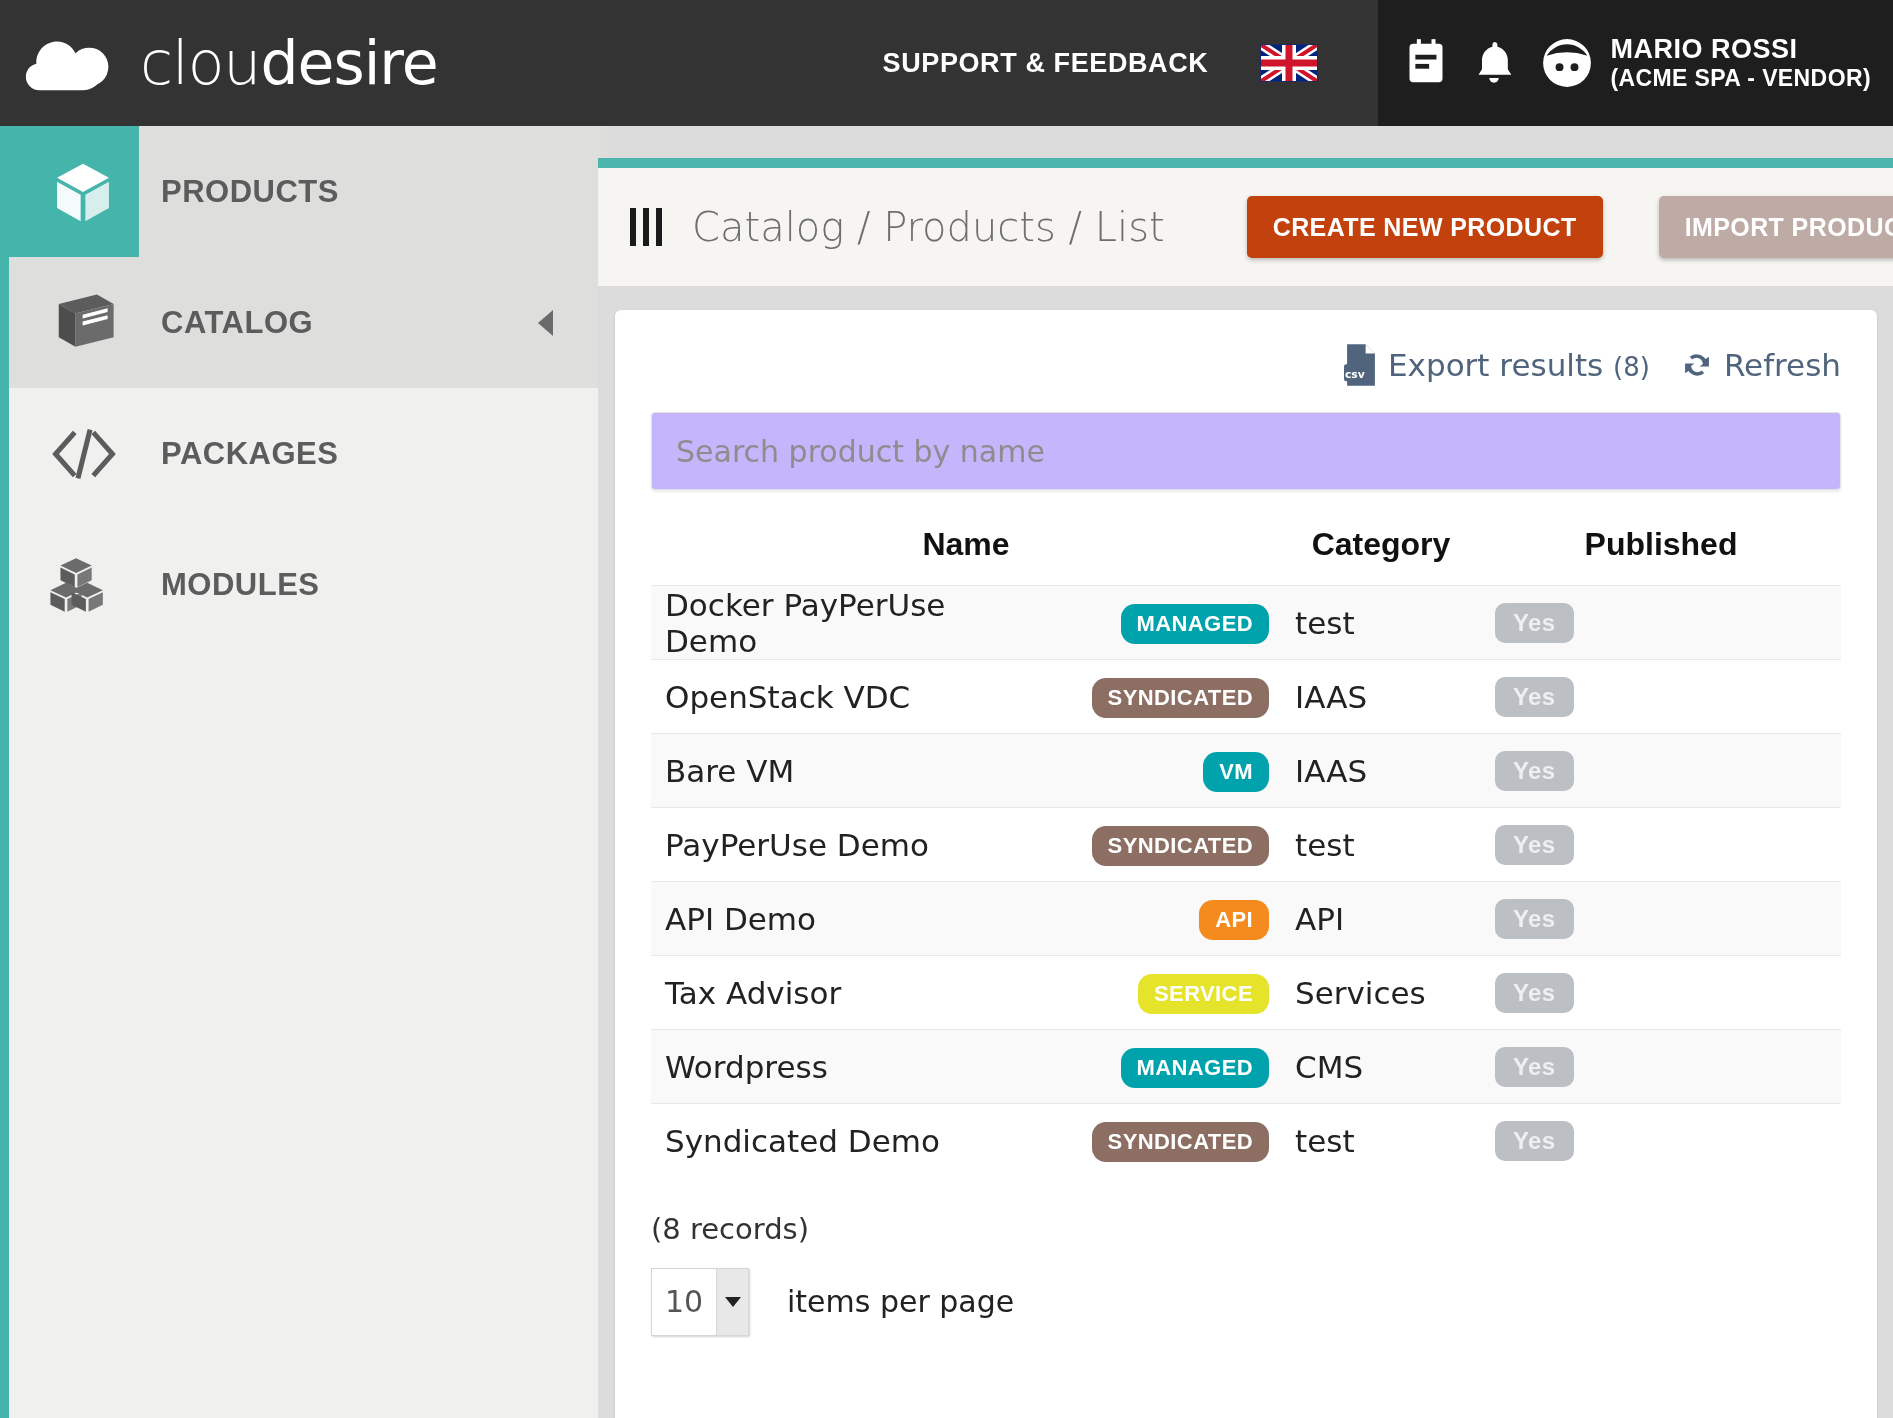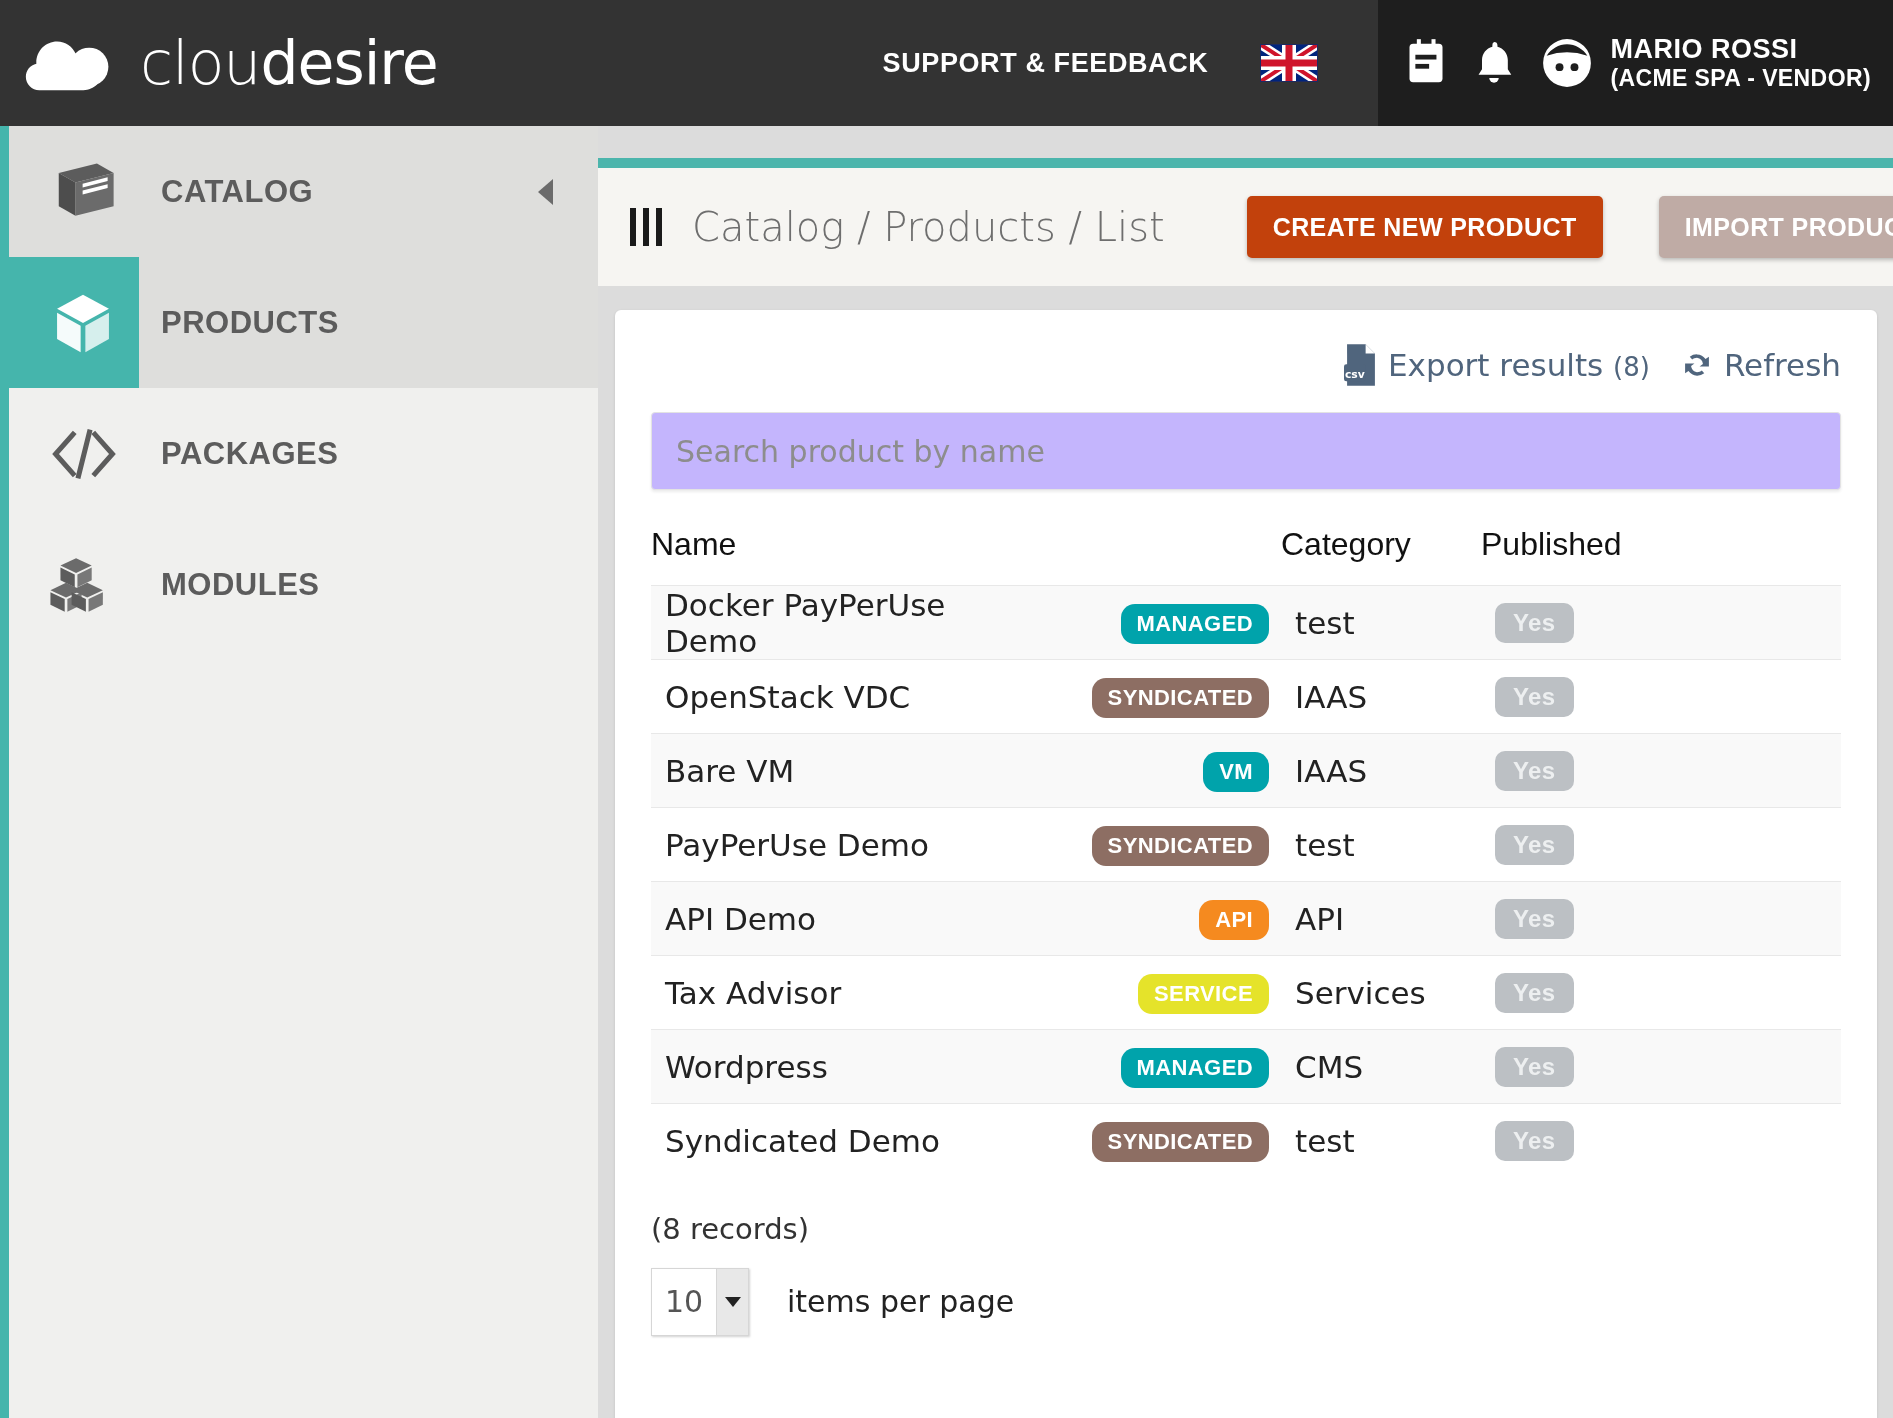--- a/index.html
+++ b/index.html
@@ -188,21 +188,21 @@
     font-family: "DejaVu Sans", sans-serif;
     outline: none; background: #c4b5fd;
   }
   .search-input::placeholder { color: #8d8d8d; }
 
   table.plist {
     width: 1190px; margin: 36px 36px 0 36px;
     border-collapse: collapse; table-layout: fixed;
   }
   table.plist th {
-    text-align: left; font-size: 32px; font-weight: normal;
+    text-align: center; font-size: 32px; font-weight: bold;
     color: #111; padding: 0 0 22px 0;
     font-family: "Liberation Sans", sans-serif;
   }
   th.col-name { width: 630px; padding-left: 14px; }
   th.col-cat  { width: 200px; padding-left: 14px; }
   th.col-pub  { width: 360px; padding-left: 14px; }
   table.plist td {
     font-size: 31px; color: #222; height: 74px;
     vertical-align: middle; border-top: 1px solid #e8e8e8;
     font-family: "DejaVu Sans", sans-serif;
@@ -318,45 +318,45 @@
         <span class="uorg">(ACME SPA - VENDOR)</span>
       </div>
     </div>
   </div>
 </div>
 
 <nav class="sidebar">
 
   <div class="sidebar-top-group">
 
+    <div class="nav-item products active">
+      <div class="products-strip"></div>
+      <div class="teal-box"></div>
+      <span class="nav-icon">
+        <svg width="68" height="66" viewBox="0 0 28 28">
+          <path fill="#ffffff" d="M14 2 L25 8 L14 14 L3 8 Z"></path>
+          <path fill="#ffffff" d="M3 9.6 L13 15.2 L13 26.4 L3 20.8 Z" opacity="0.95"></path>
+          <path fill="#ffffff" d="M25 9.6 L15 15.2 L15 26.4 L25 20.8 Z" opacity="0.78"></path>
+        </svg>
+      </span>
+      <span class="nav-label">PRODUCTS</span>
+    </div>
+
     <div class="nav-item">
       <span class="nav-icon">
         <svg width="72" height="62" viewBox="0 0 30 26">
           <path fill="#5c5c5c" d="M4 5 L20 1 L27 5 L11 9 Z"></path>
           <path fill="#6b6b6b" d="M11 9 L27 5 L27 19 L11 23 Z"></path>
           <path fill="#4d4d4d" d="M4 5 L11 9 L11 23 L4 19 Z"></path>
           <path fill="#ffffff" d="M14 9.5 L24.5 6.8 L24.5 8.4 L14 11.1 Z"></path>
           <path fill="#ffffff" d="M14 12.4 L24.5 9.7 L24.5 11.3 L14 14 Z"></path>
         </svg>
       </span>
       <span class="nav-label">CATALOG</span>
       <span class="caret-left"></span>
-    </div>
-
-    <div class="nav-item products active">
-      <div class="products-strip"></div>
-      <div class="teal-box"></div>
-      <span class="nav-icon">
-        <svg width="68" height="66" viewBox="0 0 28 28">
-          <path fill="#ffffff" d="M14 2 L25 8 L14 14 L3 8 Z"></path>
-          <path fill="#ffffff" d="M3 9.6 L13 15.2 L13 26.4 L3 20.8 Z" opacity="0.95"></path>
-          <path fill="#ffffff" d="M25 9.6 L15 15.2 L15 26.4 L25 20.8 Z" opacity="0.78"></path>
-        </svg>
-      </span>
-      <span class="nav-label">PRODUCTS</span>
     </div>
   </div>
 
   <div class="nav-item">
     <span class="nav-icon">
       <svg width="70" height="54" viewBox="0 0 32 24">
         <path fill="none" stroke="#5c5c5c" stroke-width="2.3" stroke-linecap="square" d="M11 3 L3 12 L11 21"></path>
         <path fill="none" stroke="#5c5c5c" stroke-width="2.3" stroke-linecap="square" d="M21 3 L29 12 L21 21"></path>
         <path fill="none" stroke="#5c5c5c" stroke-width="2.3" stroke-linecap="square" d="M18.5 2 L13.5 22"></path>
       </svg>

